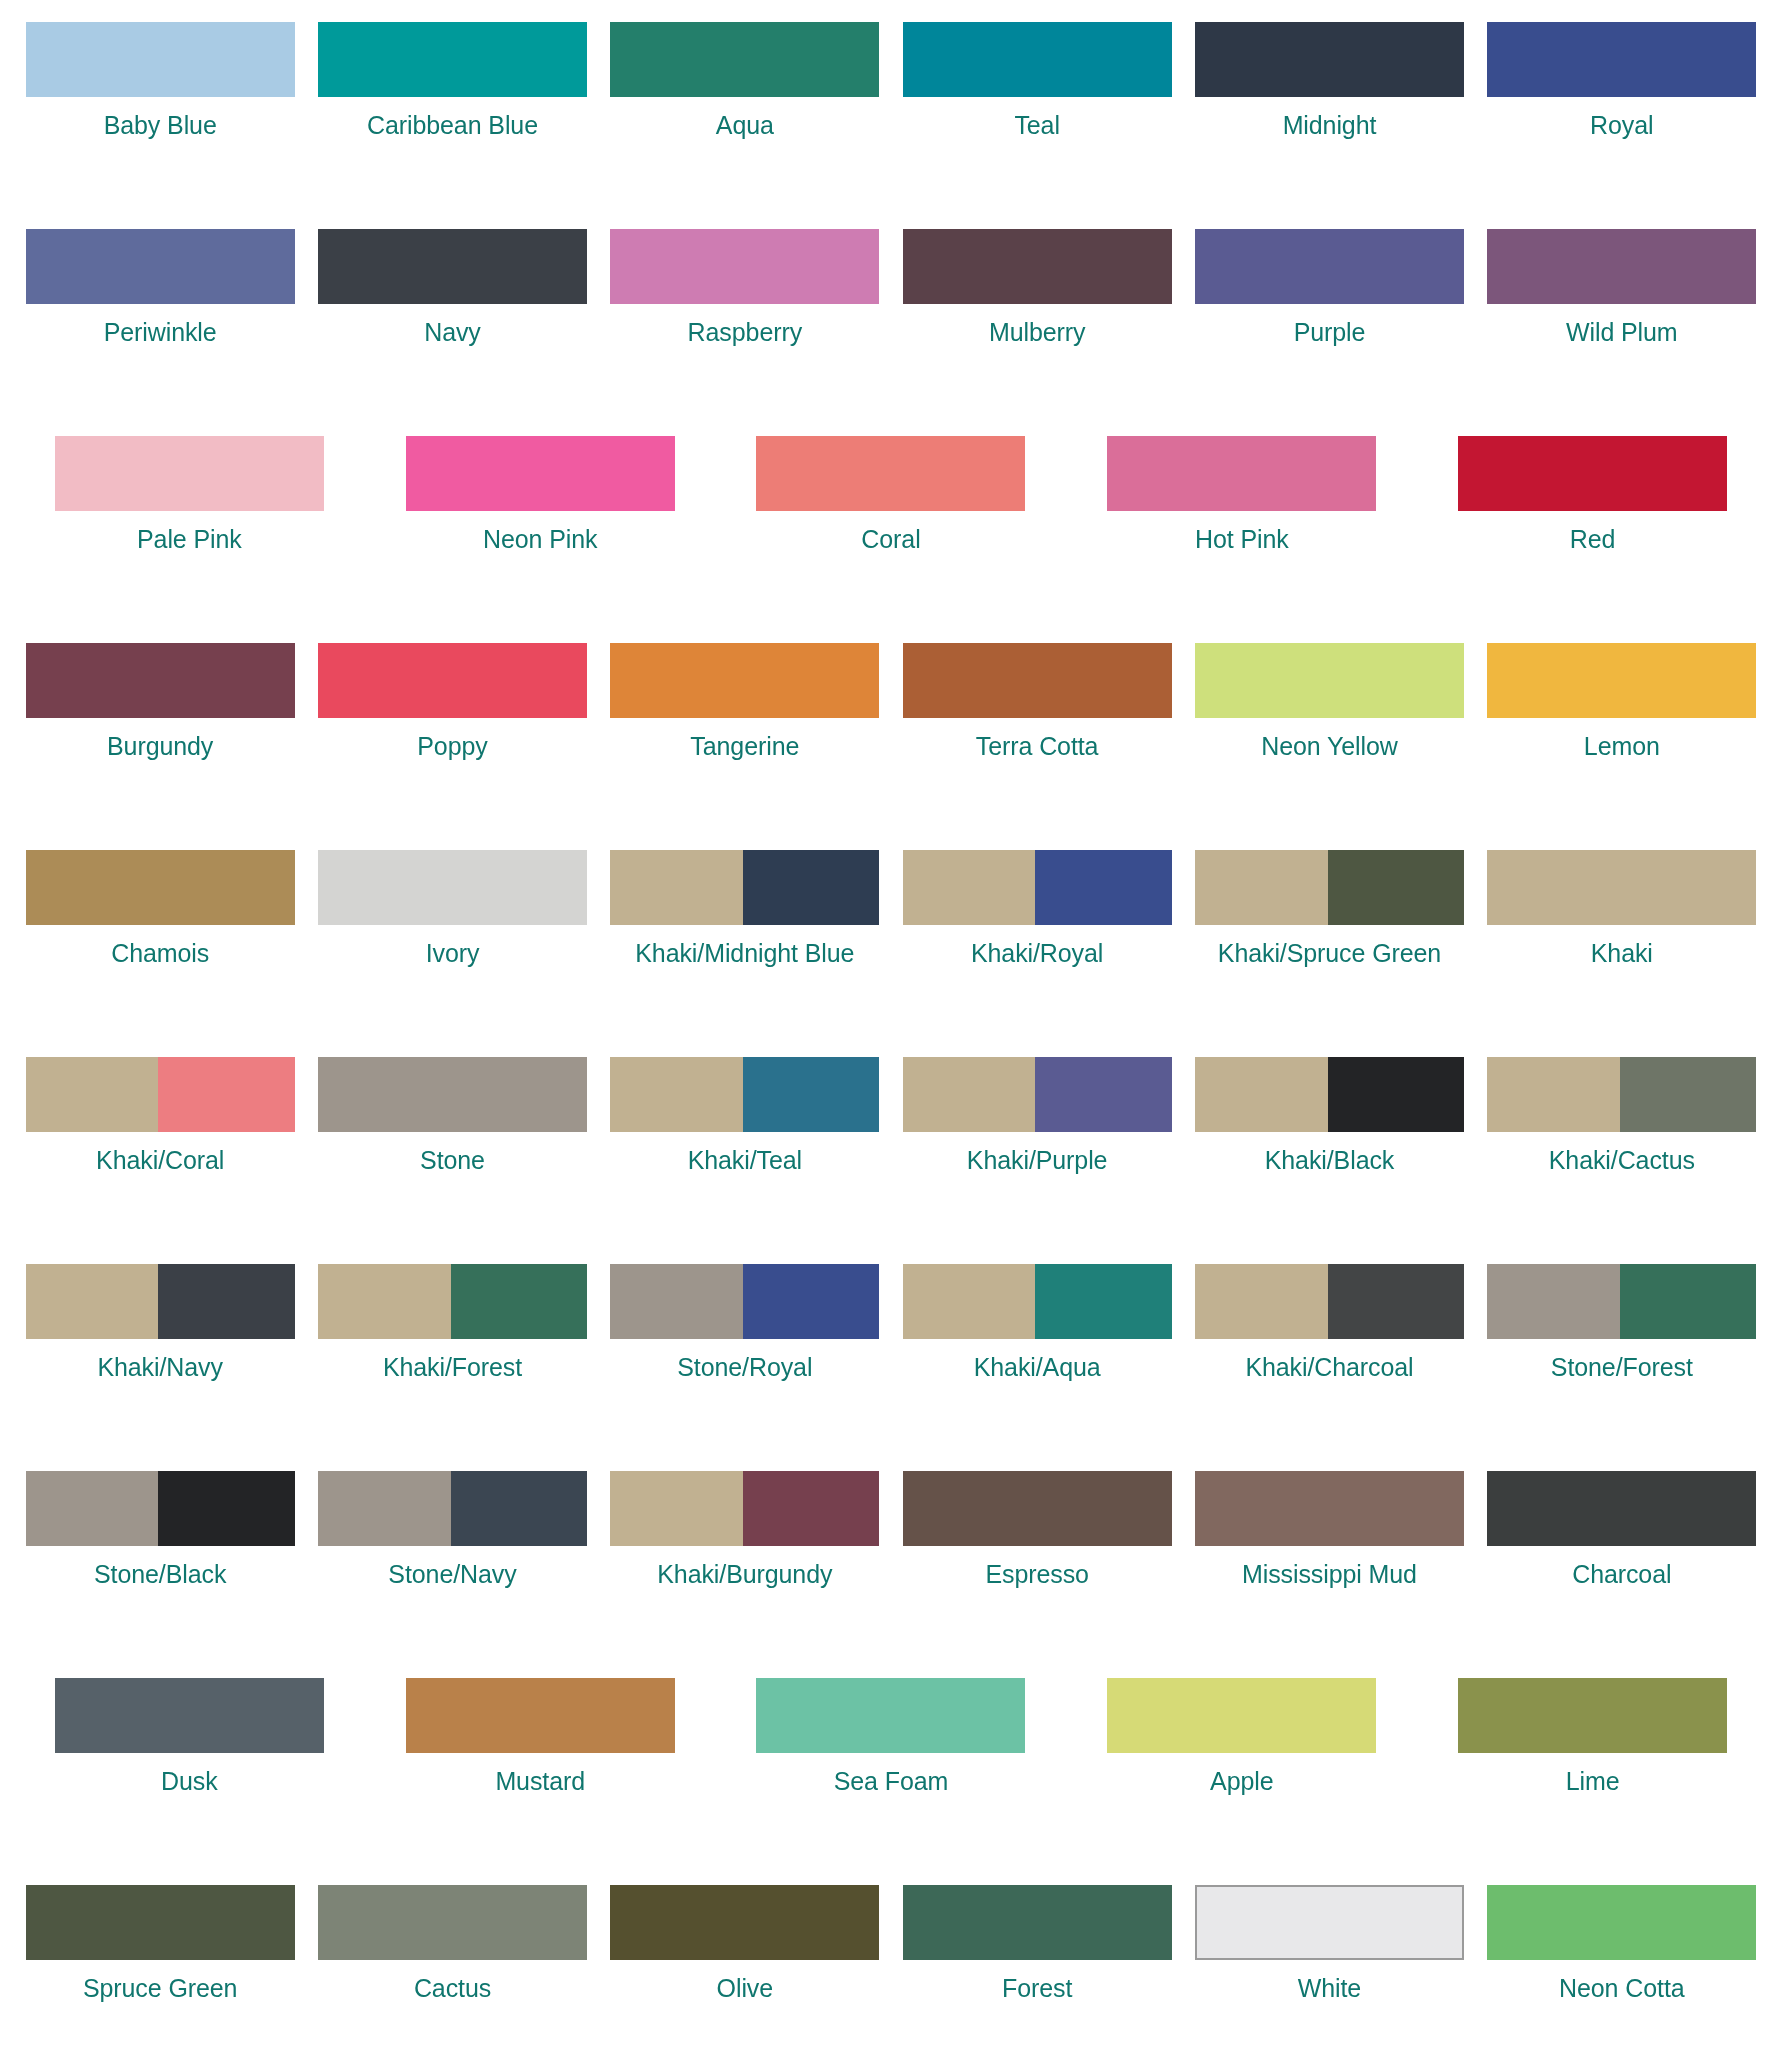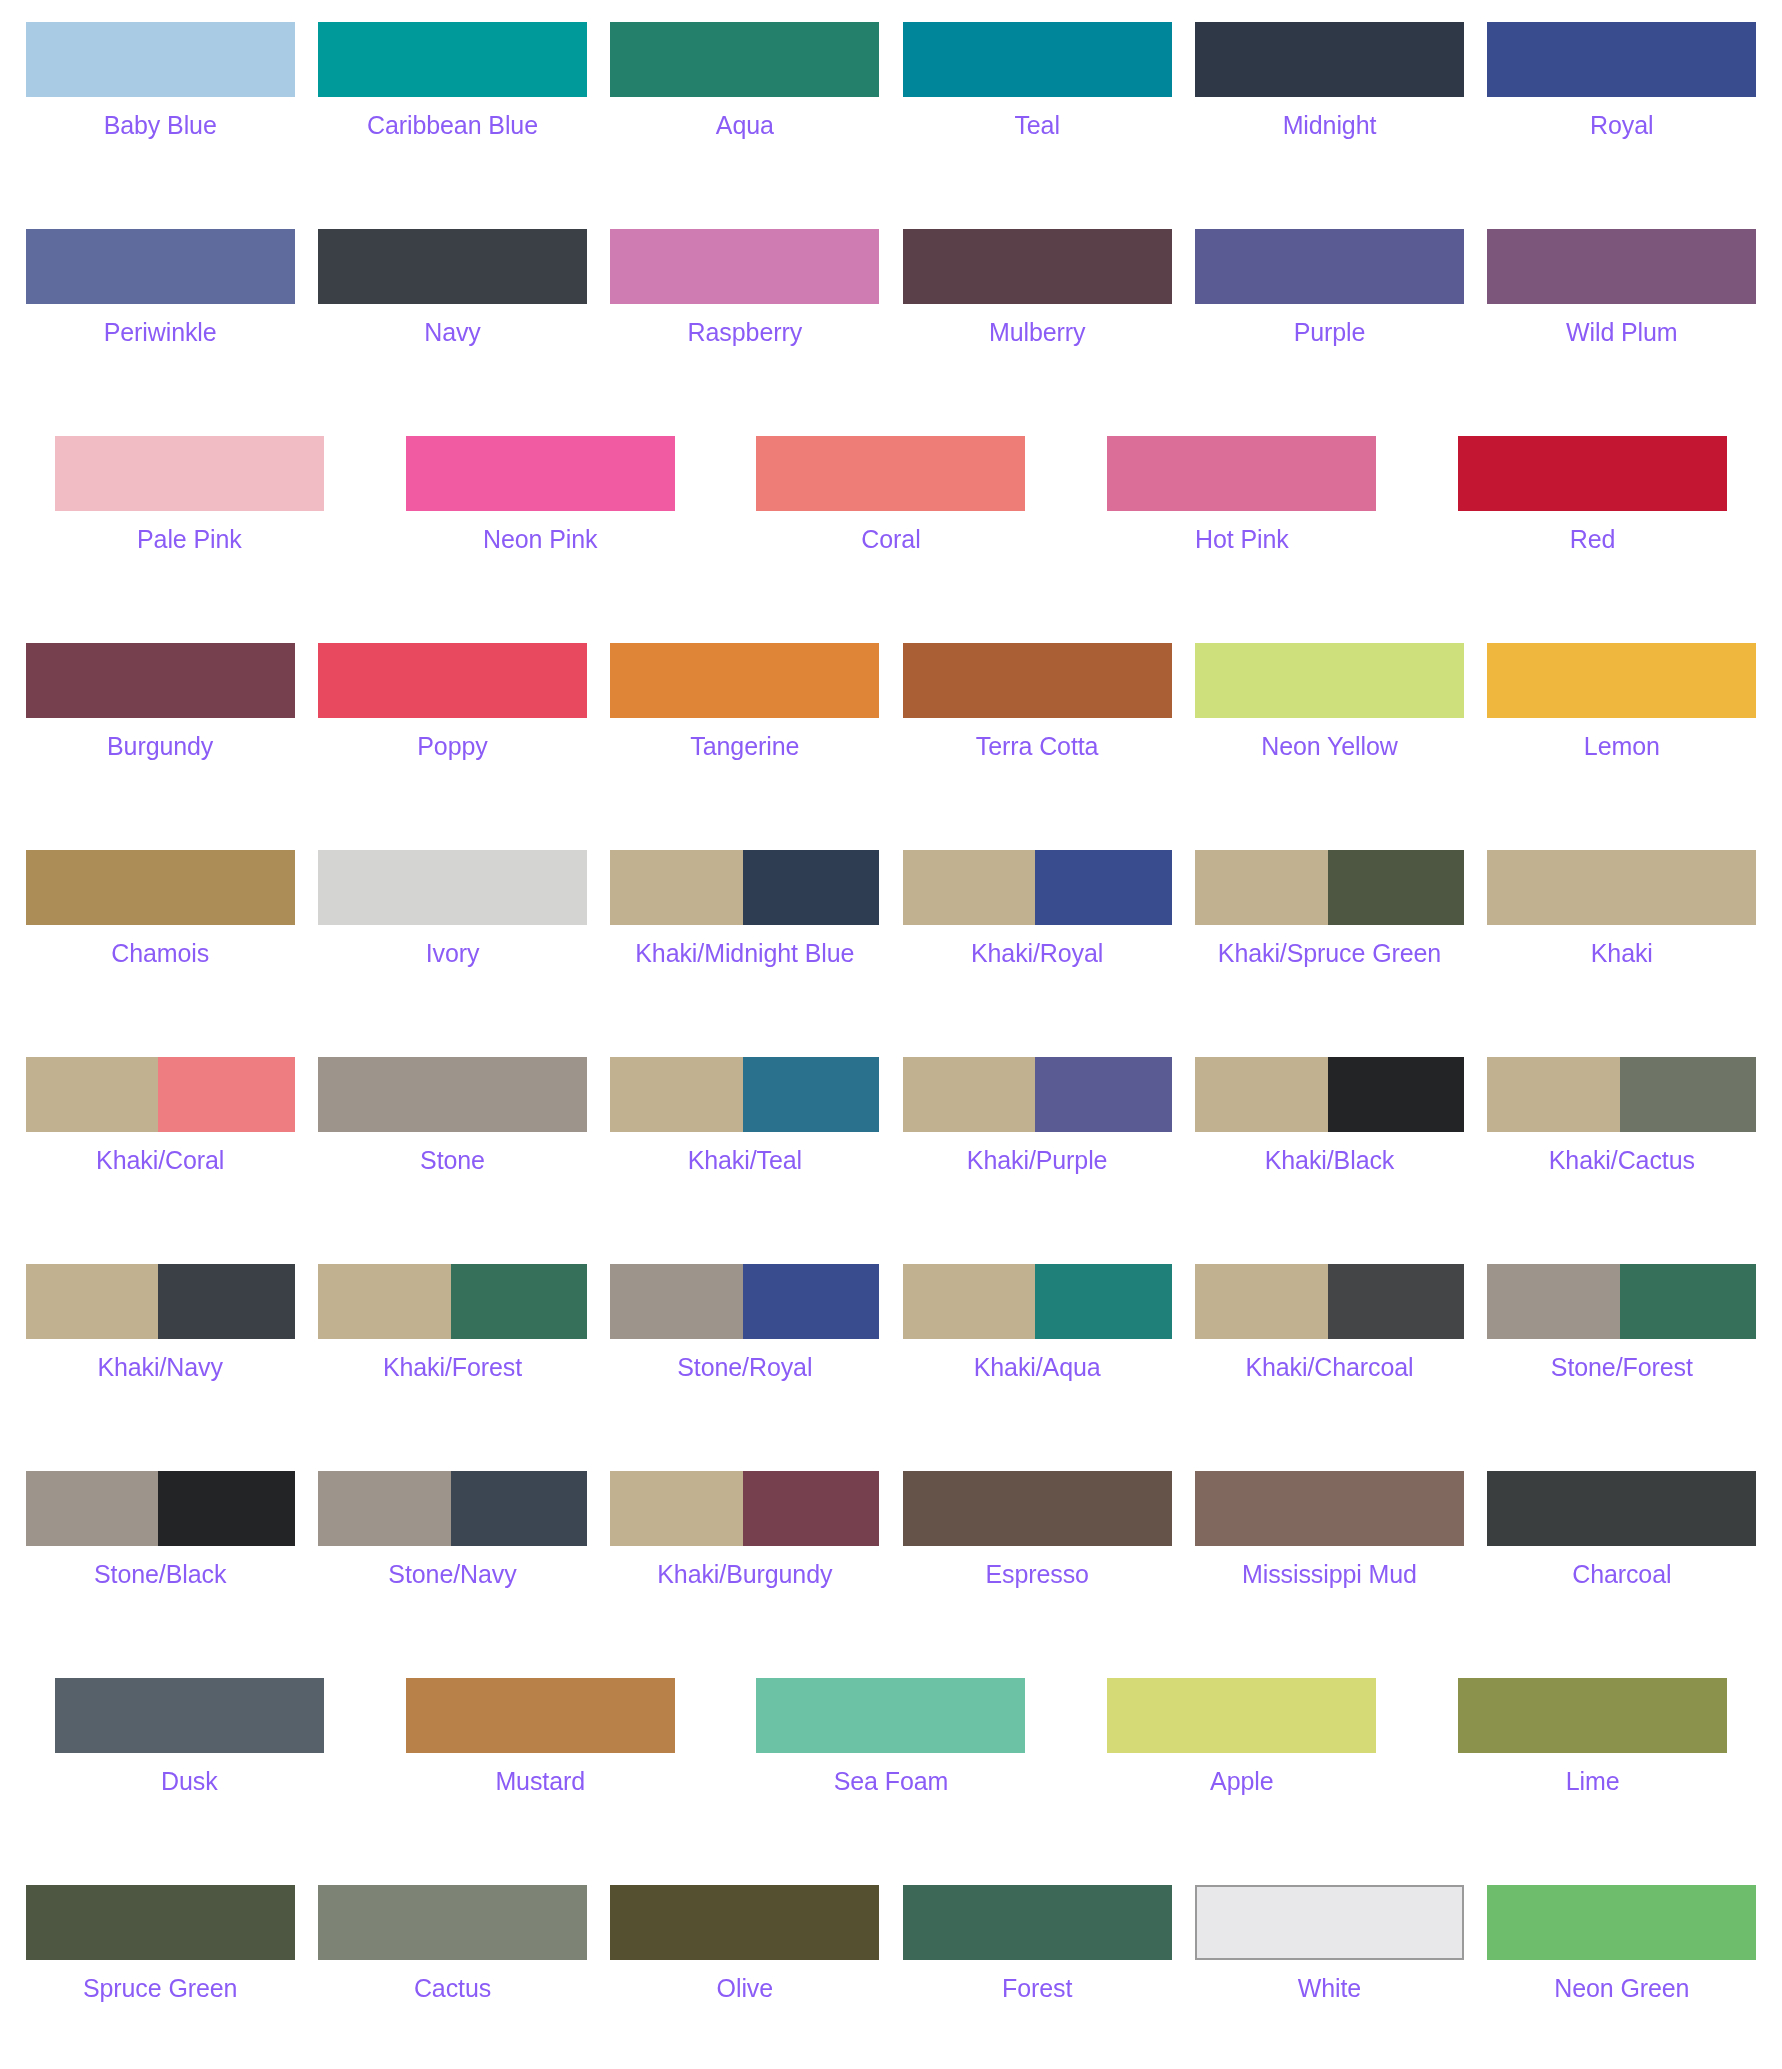--- a/index.html
+++ b/index.html
@@ -49,21 +49,21 @@
   .swatch-half {
     height: 100%;
   }
   .swatch-half.left  { flex: 0 0 49.3%; }
   .swatch-half.right { flex: 1 1 auto; }
   .swatch-half.full  { flex: 1 1 100%; }
   .swatch-label {
     margin-top: 13px;
     font-size: 25px;
     line-height: 31px;
-    color: #8b5cf6;
+    color: #0f766e;
     text-align: left;
     max-width: 257px;
     font-weight: 400;
     letter-spacing: -0.1px;
   }
 </style>
 </head>
 <body>
 
 <div id="swatch-chart">
@@ -442,17 +442,17 @@
       <div class="swatch-cell">
         <div class="swatch-box bordered">
           <div class="swatch-half full" style="background: rgb(232, 232, 234);"></div>
         </div>
         <div class="swatch-label">White</div>
       </div>
       <div class="swatch-cell">
         <div class="swatch-box">
           <div class="swatch-half full" style="background: rgb(109, 189, 109);"></div>
         </div>
-        <div class="swatch-label">Neon Green</div>
+        <div class="swatch-label">Neon Cotta</div>
       </div>
     </div>
   </div>
 
 
 </body></html>

